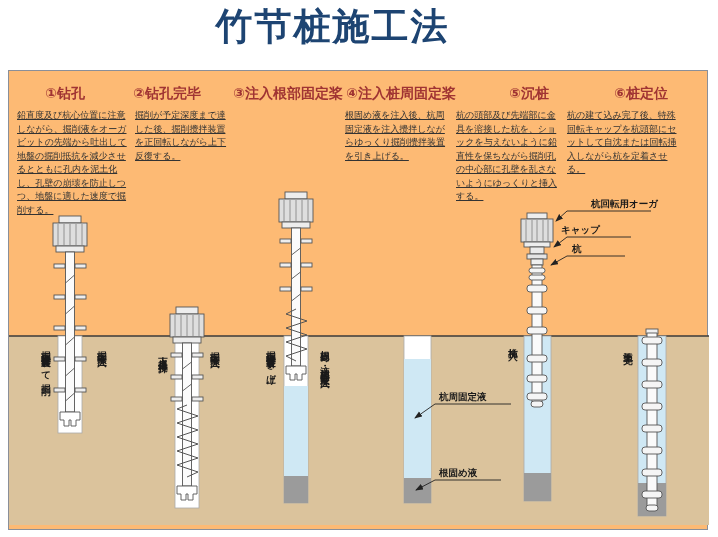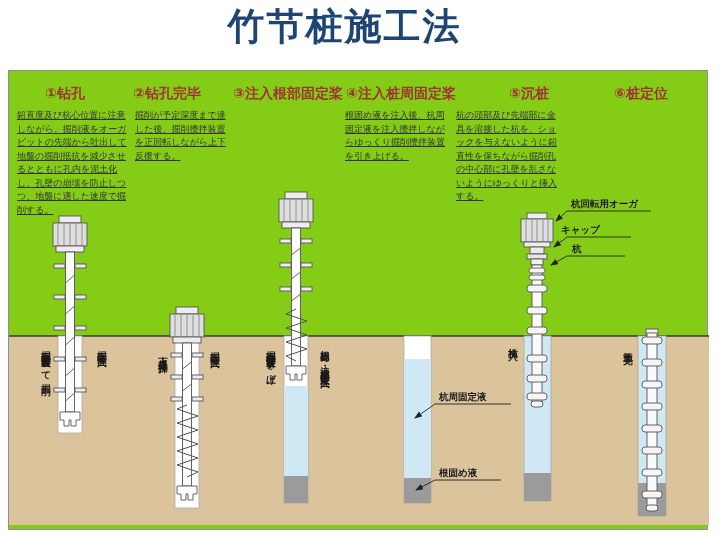--- a/index.html
+++ b/index.html
@@ -2,25 +2,25 @@
 <html><head>
 <meta charset="utf-8">
 <style>
   html,body{margin:0;padding:0;}
   body{
     width:718px;height:537px;position:relative;background:#ffffff;
     font-family:"Liberation Sans","DejaVu Sans",sans-serif;overflow:hidden;
   }
   .page-title{
     position:absolute;left:0;top:2px;width:665px;text-align:center;
-    font-size:37px;font-weight:bold;color:#1d4472;letter-spacing:2px;padding-left:12px;
+    font-size:37px;font-weight:bold;color:#1d4472;letter-spacing:2px;
   }
   .frame{
     position:absolute;left:8px;top:70px;width:700px;height:460px;
-    border:1px solid #8a8f99;box-sizing:border-box;background:#84cc16;
+    border:1px solid #8a8f99;box-sizing:border-box;background:#fdba74;
   }
   .step-header{
     position:absolute;top:14px;transform:translateX(-50%);
     font-size:14px;font-weight:bold;color:#a03433;white-space:nowrap;
   }
   .step-desc{
     position:absolute;top:38px;font-size:9px;line-height:1.5;color:#333;
     text-align:left;word-break:break-all;text-decoration:underline;
   }
   .vlabel{
@@ -209,29 +209,30 @@
   <div class="step-header" style="left:158px">②钻孔完毕</div>
   <div class="step-header" style="left:279px">③注入根部固定桨</div>
   <div class="step-header" style="left:392px">④注入桩周固定桨</div>
   <div class="step-header" style="left:520px">⑤沉桩</div>
   <div class="step-header" style="left:632px">⑥桩定位</div>
 
   <div class="step-desc" style="left:8px;width:113px">鉛直度及び杭心位置に注意しながら、掘削液をオーガビットの先端から吐出して地盤の掘削抵抗を減少させるとともに孔内を泥土化し、孔壁の崩壊を防止しつつ、地盤に適した速度で掘削する。</div>
   <div class="step-desc" style="left:126px;width:97px">掘削が予定深度まで達した後、掘削攪拌装置を正回転しながら上下反復する。</div>
   <div class="step-desc" style="left:336px;width:107px">根固め液を注入後、杭周固定液を注入攪拌しながらゆっくり掘削攪拌装置を引き上げる。</div>
   <div class="step-desc" style="left:447px;width:108px">杭の頭部及び先端部に金具を溶接した杭を、ショックを与えないように鉛直性を保ちながら掘削孔の中心部に孔壁を乱さないようにゆっくりと挿入する。</div>
+  <div class="step-desc" style="left:558px;width:116px">杭の建て込み完了後、特殊回転キャップを杭頭部にセットして自沈または回転挿入しながら杭を定着させる。</div>
 
   <div class="vlabel" style="left:30px;top:272px">掘削攪拌装置にて掘削</div>
   <div class="vlabel" style="left:86px;top:272px">掘削液注入</div>
   <div class="vlabel" style="left:147px;top:277px">上下反復攪拌</div>
   <div class="vlabel" style="left:199px;top:273px">掘削液注入</div>
   <div class="vlabel" style="left:255px;top:272px">掘削攪拌装置引き上げ</div>
   <div class="vlabel" style="left:309px;top:272px">根固め液・杭周固定液注入</div>
   <div class="vlabel" style="left:497px;top:269px">杭挿入</div>
   <div class="vlabel" style="left:612px;top:273px">施工完了</div>
 
-  <div class="ann-label" style="left:562px;top:127px">杭回転用オーガ</div>
+  <div class="ann-label" style="left:582px;top:127px">杭回転用オーガ</div>
   <div class="ann-label" style="left:552px;top:153px">キャップ</div>
   <div class="ann-label" style="left:563px;top:172px">杭</div>
   <div class="ann-label" style="left:430px;top:320px">杭周固定液</div>
   <div class="ann-label" style="left:430px;top:396px">根固め液</div>
 
 </div>
 
 </body></html>

